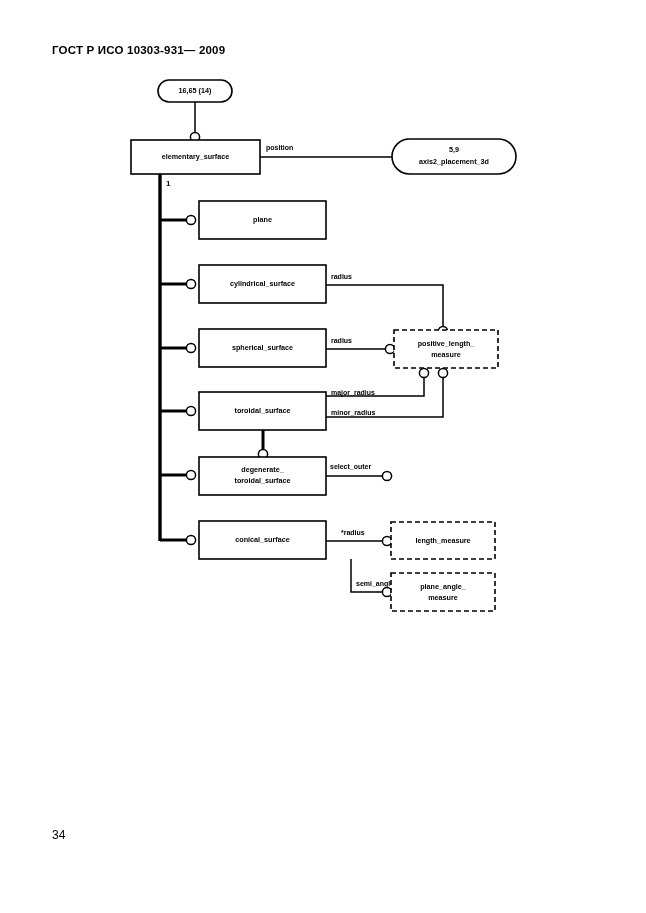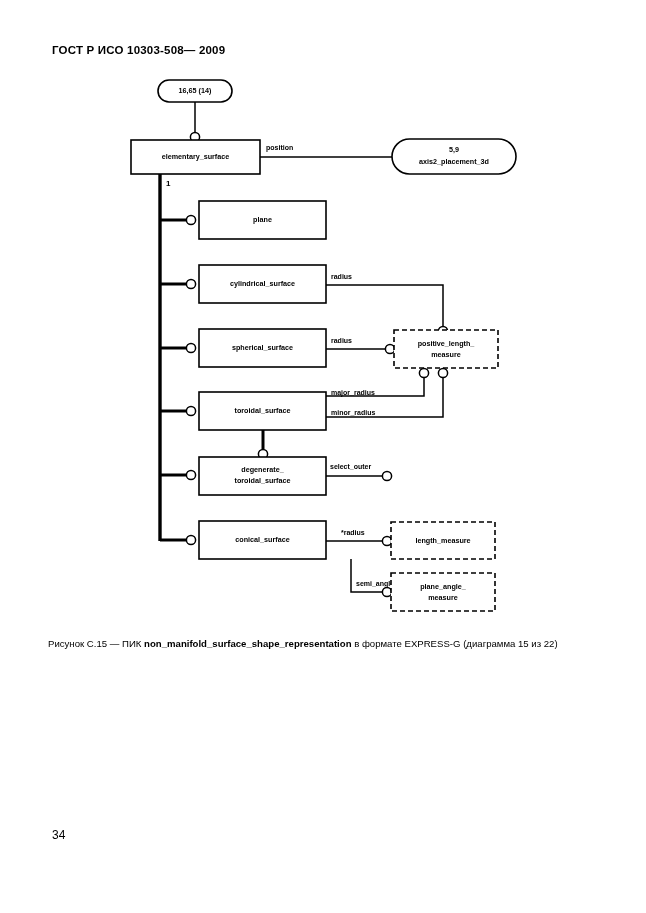--- a/index.html
+++ b/index.html
@@ -116,21 +116,21 @@
     fill: #ffffff;
     stroke: #000000;
     stroke-width: 1.5;
   }
 </style>
 </head>
 <body>
 
 <div class="page">
 
-  <div class="doc-header">ГОСТ Р ИСО 10303-508— 2009</div>
+  <div class="doc-header">ГОСТ Р ИСО 10303-931— 2009</div>
 
   <svg id="diagram-svg" viewBox="0 0 646 913">
 
     <rect x="158" y="80" width="74" height="22" rx="11" ry="11" class="oval"></rect>
     <text x="195" y="91.5" class="ent-label">16,65 (14)</text>
 
     <line x1="195" y1="102" x2="195" y2="132" class="conn"></line>
     <circle cx="195" cy="137" r="4.6" class="circ"></circle>
 
     <rect x="131" y="140" width="129" height="34" class="box-solid"></rect>
@@ -211,19 +211,16 @@
 
     <path d="M 351 559 L 351 592 L 382 592" class="conn"></path>
     <text x="356" y="584" class="attr-label">semi_angle</text>
     <circle cx="387" cy="592" r="4.6" class="circ"></circle>
     <rect x="391" y="573" width="104" height="38" class="box-dashed"></rect>
     <text x="443" y="587" class="ent-label">plane_angle_</text>
     <text x="443" y="598" class="ent-label">measure</text>
 
   </svg>
 
-  <div class="figure-caption">
-    <span>Рисунок С.15 — ПИК </span><span class="bold">non_manifold_surface_shape_representation</span><span> в формате EXPRESS-G (диаграмма 15 из 22)</span>
-  </div>
 
   <div class="page-number">34</div>
 
 </div>
 
 </body></html>

